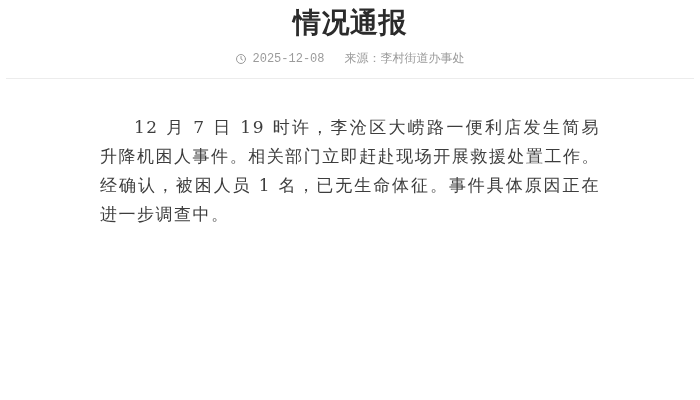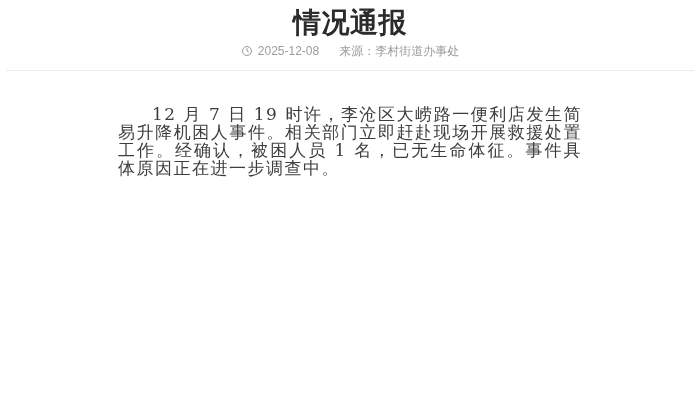--- a/index.html
+++ b/index.html
@@ -19,28 +19,29 @@
   .title {
     margin: 0;
     font-size: 28px;
     line-height: 22px;
     font-weight: 700;
     color: #2b2b2b;
     font-family: "Liberation Sans", sans-serif;
     letter-spacing: 0.5px;
   }
   .meta {
-    margin-top: 10px;
+    margin-top: 18px;
     display: flex;
     justify-content: center;
     align-items: center;
     gap: 20px;
     font-size: 12px;
     color: #9b9b9b;
     line-height: 14px;
+    font-family: Liberation Mono, monospace;
   }
   .meta-item {
     display: inline-flex;
     align-items: center;
     gap: 5px;
   }
   .clock-icon {
     width: 12px;
     height: 12px;
     display: inline-block;
@@ -51,22 +52,22 @@
     height: 0;
   }
   .article-body {
     width: 500px;
     margin: 34px auto 0 auto;
     font-family: "DejaVu Serif", "Liberation Serif", serif;
     font-size: 17px;
     color: #3d3d3d;
   }
   .paragraph {
-    margin: 18px;
-    line-height: 18px;
+    margin: 0;
+    line-height: 29px;
     text-align: justify;
     text-indent: 2em;
     letter-spacing: 1.5px;
   }
   .signature {
     margin-top: 46px;
     text-align: right;
     padding-right: 30px;
     line-height: 35px;
     letter-spacing: 1.5px;

